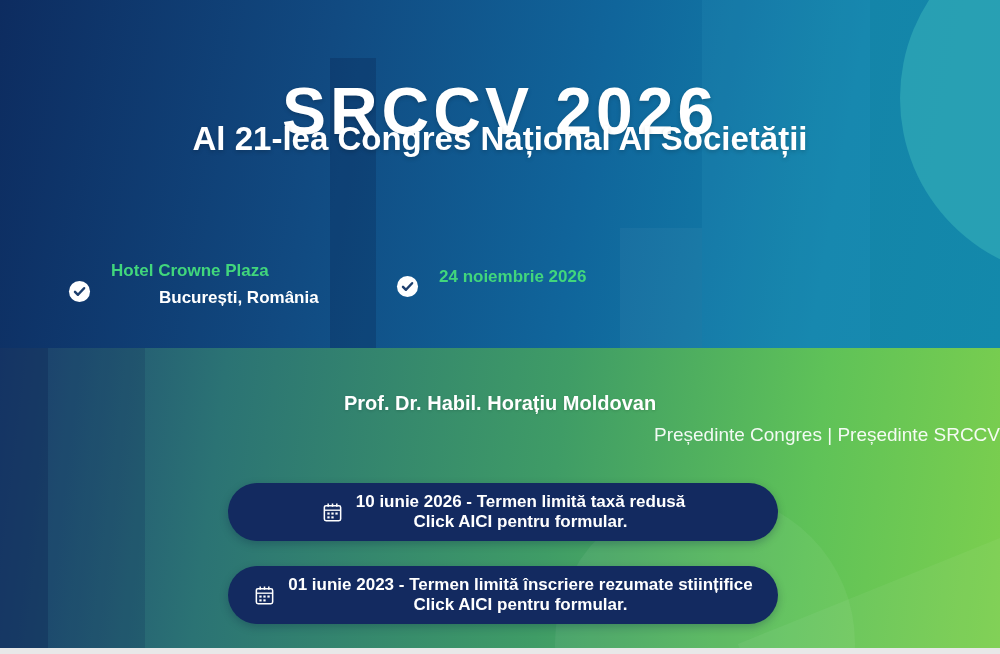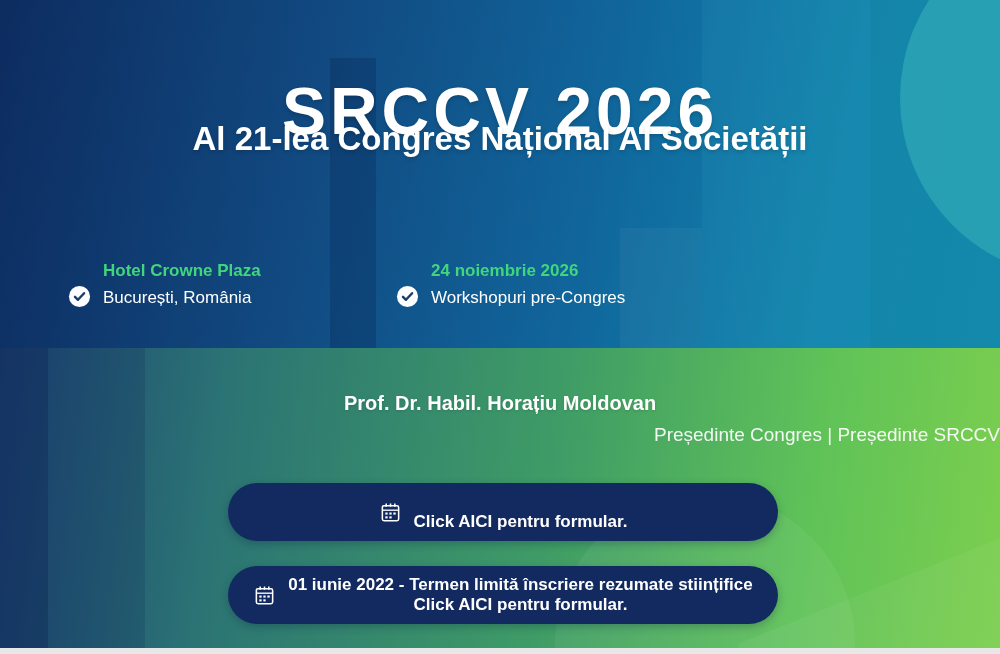--- a/index.html
+++ b/index.html
@@ -26,24 +26,24 @@
     position:absolute;left:0;top:34px;width:100%;text-align:center;
     font-size:66px;font-weight:bold;letter-spacing:4px;line-height:1;
     text-shadow:0 2px 4px rgba(0,0,0,.18);
   }
   .congress-subtitle{
     position:absolute;left:0;top:117px;width:100%;text-align:center;
     font-size:33px;font-weight:bold;line-height:44px;
     text-shadow:0 2px 4px rgba(0,0,0,.18);
   }
   
-  .info-item{position:absolute;top:260px;display:flex;gap:12px;align-items:flex-end;}
+  .info-item{position:absolute;top:260px;display:flex;gap:20px;align-items:center;}
   .info-item .check{flex:0 0 auto;margin-top:15px;}
   .info-title{font-size:17px;font-weight:bold;color:#41d67c;line-height:22px;margin-bottom:5px;white-space:nowrap;}
-  .info-sub{font-size:17px;font-weight:400;color:#fff;line-height:21px;white-space:nowrap;}
+  .info-sub{font-size:17px;font-weight:700;color:#fff;line-height:21px;white-space:nowrap;margin-left:48px;}
   .info-venue{left:68px;}
   .info-workshops{left:396px;}
   .info-sessions{left:696px;}
   
   .lower{
     position:absolute;left:0;top:348px;width:1000px;height:306px;overflow:hidden;
     background:linear-gradient(97deg,#1d4373 0%,#2b7374 22%,#3f9c66 55%,#5fc258 80%,#7ccf4e 100%);
   }
   .lower-strip-a{position:absolute;left:0;top:0;width:48px;height:306px;background:rgba(12,34,82,.45);}
   .lower-strip-b{position:absolute;left:48px;top:0;width:97px;height:306px;background:rgba(12,34,82,.18);}
@@ -104,21 +104,20 @@
       </div>
     </div>
 
     <div class="info-item info-workshops">
       <svg class="check" width="23" height="23" viewBox="0 0 24 24">
         <circle cx="12" cy="12" r="11" fill="#ffffff"></circle>
         <path d="M7.3 12.3 l3.1 3.1 L16.8 8.6" fill="none" stroke="#1d3f6e" stroke-width="2.6" stroke-linecap="round" stroke-linejoin="round"></path>
       </svg>
       <div>
         <div class="info-title">24 noiembrie 2026</div>
-        <div class="info-sub">Workshopuri pre-Congres</div>
       </div>
     </div>
 
   </section>
 
   <section class="lower">
     <div class="lower-strip-a"></div>
     <div class="lower-strip-b"></div>
     <div class="lower-circle"></div>
     <div class="lower-diag"></div>
@@ -133,37 +132,37 @@
         <line x1="7.5" y1="2.6" x2="7.5" y2="6" stroke="#ffffff" stroke-width="1.6"></line>
         <line x1="12" y1="2.6" x2="12" y2="6" stroke="#ffffff" stroke-width="1.6"></line>
         <line x1="16.5" y1="2.6" x2="16.5" y2="6" stroke="#ffffff" stroke-width="1.6"></line>
         <rect x="6.6" y="12" width="2.4" height="2.2" fill="#ffffff"></rect>
         <rect x="10.8" y="12" width="2.4" height="2.2" fill="#ffffff"></rect>
         <rect x="15" y="12" width="2.4" height="2.2" fill="#ffffff"></rect>
         <rect x="6.6" y="16" width="2.4" height="2.2" fill="#ffffff"></rect>
         <rect x="10.8" y="16" width="2.4" height="2.2" fill="#ffffff"></rect>
       </svg>
       <span class="btn-lines">
-        <br>
+        <span>10 iunie 2026 - Termen limită taxă redusă</span><br>
         <span>Click AICI pentru formular.</span>
       </span>
     </button>
 
     <button class="deadline-btn btn-2">
       <svg class="cal" width="23" height="23" viewBox="0 0 24 24">
         <rect x="3.5" y="5" width="17" height="15.5" rx="1.8" fill="none" stroke="#ffffff" stroke-width="1.6"></rect>
         <line x1="3.5" y1="9.6" x2="20.5" y2="9.6" stroke="#ffffff" stroke-width="1.4"></line>
         <line x1="7.5" y1="2.6" x2="7.5" y2="6" stroke="#ffffff" stroke-width="1.6"></line>
         <line x1="12" y1="2.6" x2="12" y2="6" stroke="#ffffff" stroke-width="1.6"></line>
         <line x1="16.5" y1="2.6" x2="16.5" y2="6" stroke="#ffffff" stroke-width="1.6"></line>
         <rect x="6.6" y="12" width="2.4" height="2.2" fill="#ffffff"></rect>
         <rect x="10.8" y="12" width="2.4" height="2.2" fill="#ffffff"></rect>
         <rect x="15" y="12" width="2.4" height="2.2" fill="#ffffff"></rect>
         <rect x="6.6" y="16" width="2.4" height="2.2" fill="#ffffff"></rect>
         <rect x="10.8" y="16" width="2.4" height="2.2" fill="#ffffff"></rect>
       </svg>
       <span class="btn-lines">
-        <span>01 iunie 2022 - Termen limită înscriere rezumate stiințifice</span><br>
+        <span>01 iunie 2023 - Termen limită înscriere rezumate stiințifice</span><br>
         <span>Click AICI pentru formular.</span>
       </span>
     </button>
   </section>
 </div>
 
 </body></html>

